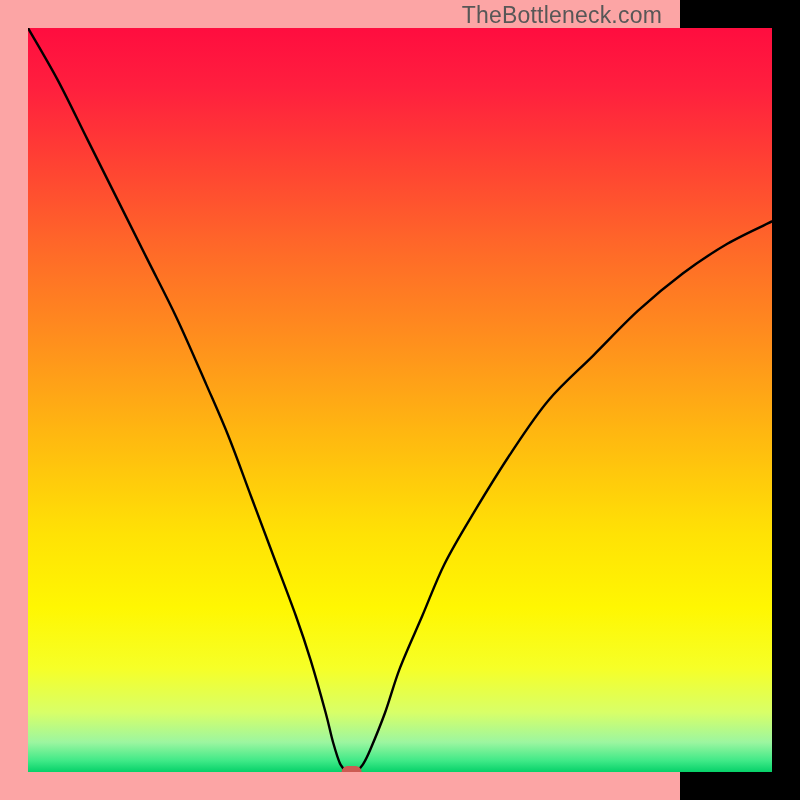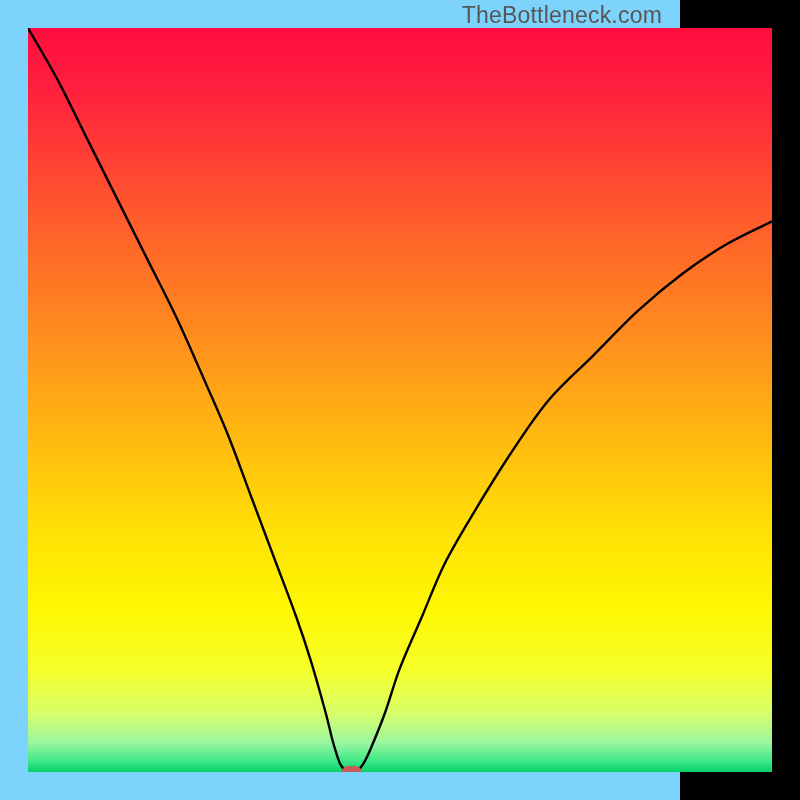--- a/index.html
+++ b/index.html
@@ -8,21 +8,21 @@
     width: 800px;
     height: 800px;
     background: #000;
     overflow: hidden;
     font-family: Arial, Helvetica, sans-serif;
   }
   .outer {
     position: relative;
     width: 680px;
     height: 800px;
-    background: #7dd3fc;
+    background: #fca5a5;
   }
   .watermark {
     position: absolute;
     top: 2px;
     right: 18px;
     color: #575757;
     font-size: 23px;
     font-weight: 400;
     letter-spacing: 0.2px;
     z-index: 10;

